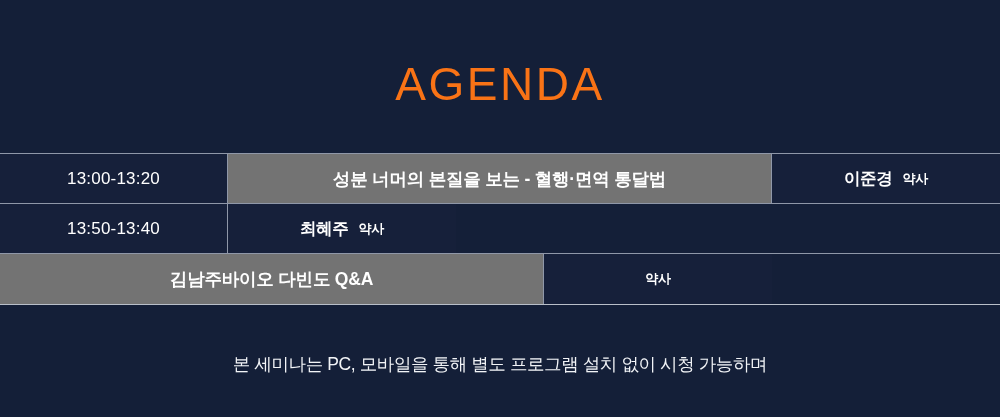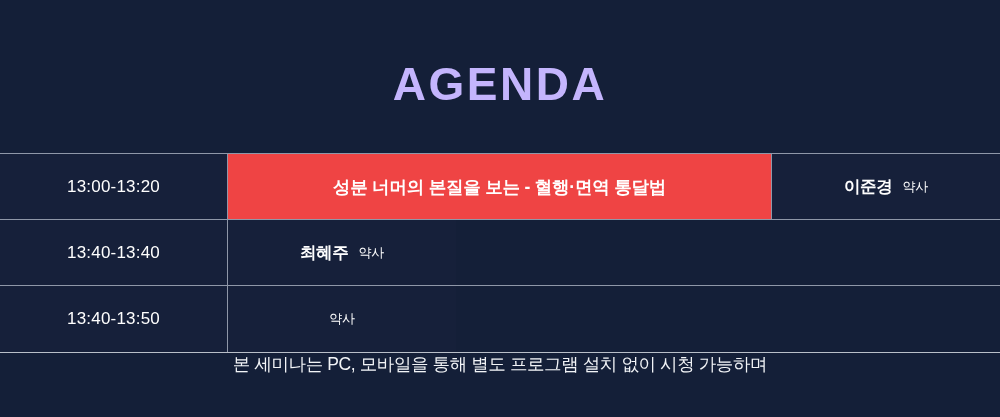--- a/index.html
+++ b/index.html
@@ -24,41 +24,41 @@
     left: 0;
     width: 1000px;
     height: 153px;
     display: flex;
     align-items: center;
     justify-content: center;
   }
 
   .agenda-title {
     font-size: 46px;
-    font-weight: bold;
+    font-weight: normal;
     letter-spacing: 2.5px;
-    color: #c4b5fd;
+    color: #f97316;
     line-height: 1;
     padding-top: 14px;
   }
 
   
   .agenda-table {
     position: absolute;
     top: 153px;
     left: 0;
     width: 1000px;
     border-top: 1px solid #8f97a8;
     border-bottom: 1px solid #b9bfc9;
   }
 
   .agenda-row {
     display: flex;
     width: 1000px;
-    height: 66px;
+    height: 50px;
     border-bottom: 1px solid #8f97a8;
   }
   .agenda-row:last-child { border-bottom: none; }
 
   .cell {
     display: flex;
     align-items: center;
     justify-content: center;
     height: 100%;
     overflow: hidden;
@@ -70,21 +70,21 @@
     background: #16203a;
     font-size: 17px;
     font-weight: normal;
     letter-spacing: 0.2px;
     color: #ffffff;
     border-right: 1px solid #8f97a8;
   }
 
   .cell-topic {
     width: 544px;
-    background: #ef4444;
+    background: #737373;
     font-size: 17.5px;
     font-weight: bold;
     letter-spacing: -0.2px;
     color: #ffffff;
     border-right: 1px solid #8f97a8;
   }
 
   .cell-speaker {
     width: 228px;
     background: #16203a;
@@ -93,21 +93,21 @@
   }
 
   .speaker-name {
     font-size: 16.5px;
     font-weight: bold;
     letter-spacing: -0.3px;
   }
 
   .speaker-role {
     font-size: 13px;
-    font-weight: normal;
+    font-weight: bold;
     letter-spacing: -0.2px;
   }
 
   
   .footer {
     position: absolute;
     top: 304px;
     left: 0;
     width: 1000px;
     height: 113px;
@@ -139,29 +139,29 @@
   <div class="agenda-row">
     <div class="cell cell-time">13:00-13:20</div>
     <div class="cell cell-topic">성분 너머의 본질을 보는 - 혈행·면역 통달법</div>
     <div class="cell cell-speaker">
       <span class="speaker-name">이준경</span>
       <span class="speaker-role">약사</span>
     </div>
   </div>
 
   <div class="agenda-row">
-    <div class="cell cell-time">13:40-13:40</div>
+    <div class="cell cell-time">13:50-13:40</div>
     <div class="cell cell-speaker">
       <span class="speaker-name">최혜주</span>
       <span class="speaker-role">약사</span>
     </div>
   </div>
 
   <div class="agenda-row">
-    <div class="cell cell-time">13:40-13:50</div>
+    <div class="cell cell-topic">김남주바이오 다빈도 Q&amp;A</div>
     <div class="cell cell-speaker">
       <span class="speaker-role">약사</span>
     </div>
   </div>
 
 </div>
 
 <div class="footer">
   <div class="footer-line">본 세미나는 PC, 모바일을 통해 별도 프로그램 설치 없이 시청 가능하며</div>
 </div>

